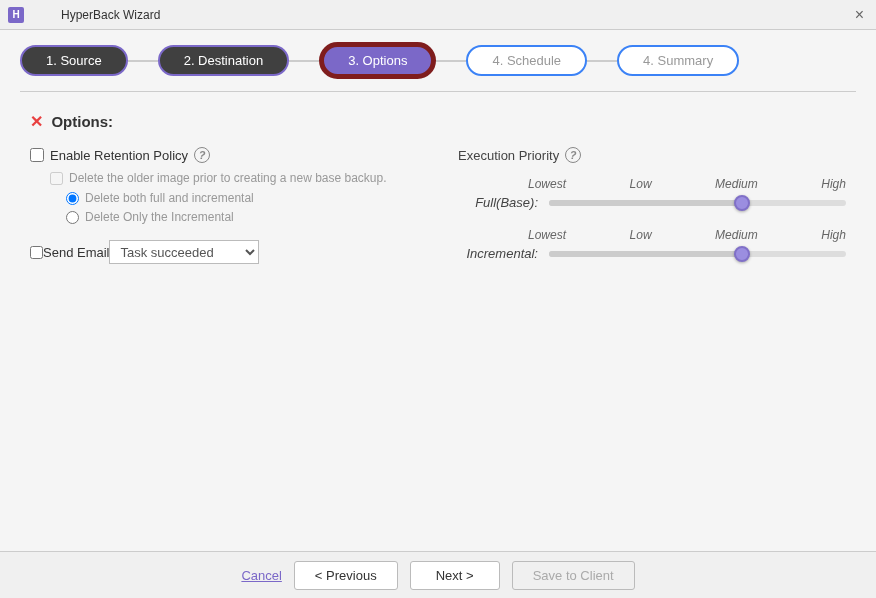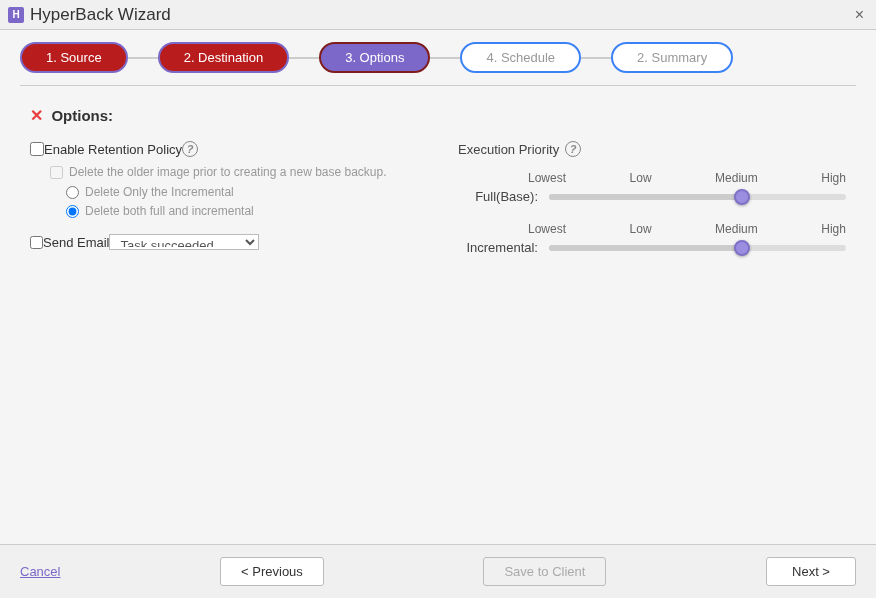--- a/index.html
+++ b/index.html
@@ -34,22 +34,23 @@
       background: #7b68c8;
       border-radius: 2px;
       display: flex;
       align-items: center;
       justify-content: center;
       font-size: 10px;
       color: white;
       font-weight: bold;
     }
     .title-text {
-      font-size: 17px;
+      font-size: 12px;
       color: #333;
+      margin-left: 31px;
     }
     .title-bar-close {
       font-size: 16px;
       cursor: pointer;
       color: #666;
       line-height: 1;
       padding: 2px 4px;
     }
 
     .main-content {
@@ -77,24 +78,24 @@
       padding: 6px 24px;
       border-radius: 20px;
       font-size: 13px;
       font-weight: 500;
       white-space: nowrap;
       cursor: default;
     }
     .step-active {
       background: #7b68c8;
       color: white;
-      border: 2px solid #7f1d1d;
+      border: 5px solid #7f1d1d;
     }
     .step-completed {
-      background: #b91c1c;
+      background: #404040;
       color: white;
       border: 2px solid #7b68c8;
     }
     .step-inactive {
       background: white;
       color: #999;
       border: 2px solid #3b82f6;
     }
     .step-connector {
       width: 30px;
@@ -139,20 +140,21 @@
       flex: 1;
     }
     .right-col {
       flex: 1;
     }
 
     
     .checkbox-row {
       display: flex;
       align-items: center;
+      gap: 6px;
       margin-bottom: 8px;
     }
     .checkbox-row input[type="checkbox"] {
       width: 14px;
       height: 14px;
       accent-color: #7b68c8;
       cursor: pointer;
     }
     .checkbox-label {
       color: #333;
@@ -229,21 +231,21 @@
     }
 
     
     .send-email-row {
       display: flex;
       align-items: center;
       margin-top: 16px;
       margin-bottom: 6px;
     }
     .email-dropdown {
-      height: 16px;
+      height: 24px;
       padding: 2px 6px;
       border: 1px solid #bbb;
       background: white;
       font-size: 13px;
       color: #555;
       min-width: 150px;
       cursor: pointer;
     }
 
     
@@ -252,20 +254,21 @@
       align-items: center;
       gap: 6px;
       font-size: 13px;
       color: #444;
       font-weight: 500;
       margin-bottom: 14px;
     }
 
     .slider-section {
       margin-bottom: 18px;
+      font-style: italic;
     }
     .slider-labels {
       display: flex;
       justify-content: space-between;
       font-size: 12px;
       color: #666;
       margin-bottom: 4px;
       padding-left: 70px;
     }
     .slider-row {
@@ -307,25 +310,25 @@
       cursor: pointer;
       box-shadow: 0 1px 3px rgba(0,0,0,0.3);
     }
 
     
     .footer {
       background: #f0f0f0;
       border-top: 1px solid #ccc;
       padding: 10px 20px;
       display: flex;
-      justify-content: space-between;
+      justify-content: center;
       align-items: center;
       gap: 12px;
       flex-shrink: 0;
-      height: 54px;
+      height: 47px;
     }
     .btn {
       padding: 6px 20px;
       font-size: 13px;
       border-radius: 3px;
       cursor: pointer;
       font-family: inherit;
     }
     .btn-cancel {
       background: none;
@@ -374,21 +377,21 @@
     <div class="step-connector"></div>
     <div class="wizard-step">
       <div class="step-pill step-active">3. Options</div>
     </div>
     <div class="step-connector"></div>
     <div class="wizard-step">
       <div class="step-pill step-inactive">4. Schedule</div>
     </div>
     <div class="step-connector"></div>
     <div class="wizard-step">
-      <div class="step-pill step-inactive">2. Summary</div>
+      <div class="step-pill step-inactive">4. Summary</div>
     </div>
   </div>
 
   <div class="divider-line"></div>
 
   <div class="options-panel">
     <div class="section-title">
       <span class="x-icon">✕</span>
       <span>Options:</span>
     </div>
@@ -403,26 +406,26 @@
           <span class="help-icon">?</span>
         </div>
 
 
         <div class="indent-1 sub-checkbox">
           <input type="checkbox" id="delete-older-cb" disabled="" style="">
           <label for="delete-older-cb">Delete the older image prior to creating a new base backup.</label>
         </div>
 
         <div class="indent-2 radio-row">
+          <input type="radio" name="delete-mode" id="radio-full" checked="" style="">
+          <label for="radio-full">Delete both full and incremental</label>
+        </div>
+        <div class="indent-2 radio-row">
           <input type="radio" name="delete-mode" id="radio-incremental" style="">
           <label for="radio-incremental">Delete Only the Incremental</label>
-        </div>
-        <div class="indent-2 radio-row">
-          <input type="radio" name="delete-mode" id="radio-full" checked="" style="">
-          <label for="radio-full">Delete both full and incremental</label>
         </div>
 
         <div class="send-email-row">
           <input type="checkbox" id="send-email-cb" style="">
           <label for="send-email-cb" class="checkbox-label">Send Email</label>
           <select class="email-dropdown">
             <option>Task succeeded</option>
             <option>Task failed</option>
             <option>Always</option>
           </select>
@@ -471,15 +474,15 @@
 
       </div>
     </div>
   </div>
 
 </div>
 
 <div class="footer">
   <button class="btn-cancel">Cancel</button>
   <button class="btn btn-nav">&lt; Previous</button>
+  <button class="btn btn-nav">Next &gt;</button>
   <button class="btn btn-save">Save to Client</button>
-  <button class="btn btn-nav">Next &gt;</button>
 </div>
 
 </body></html>

